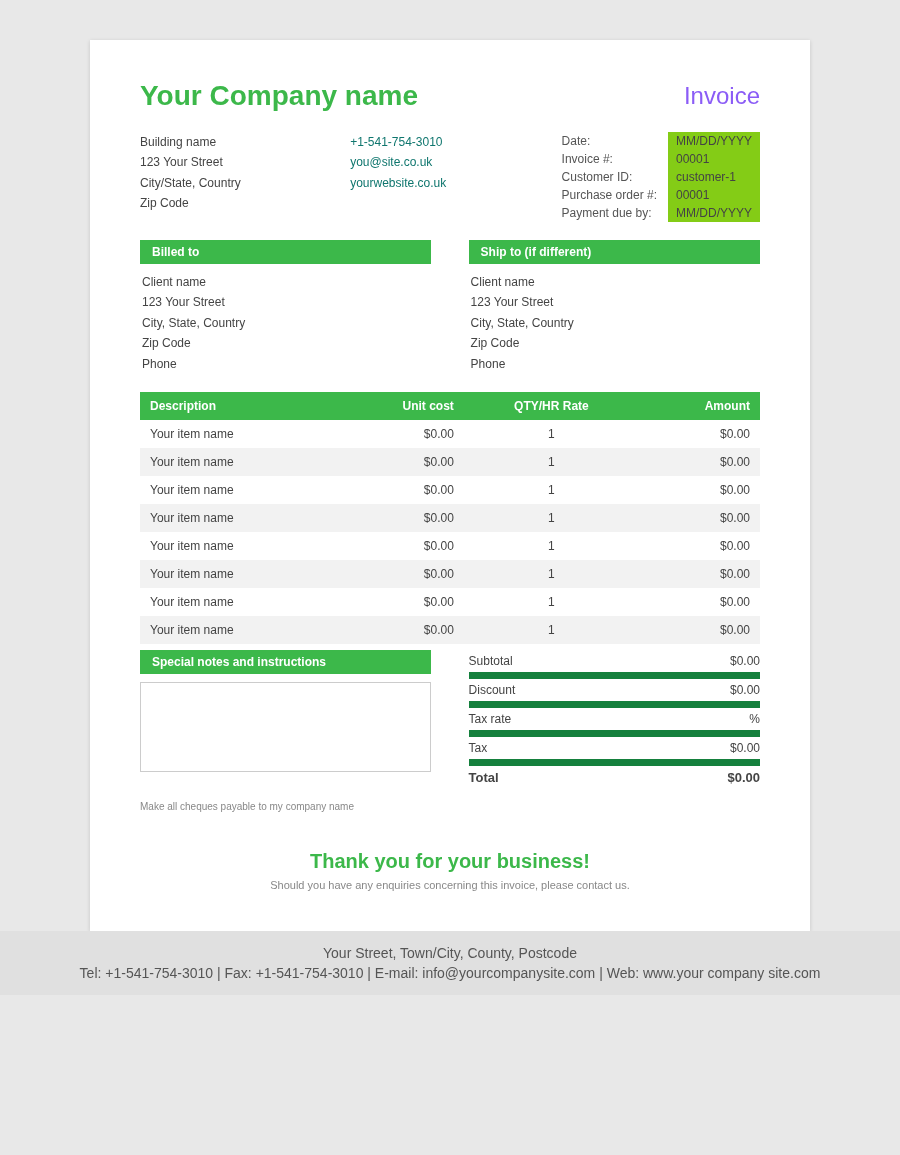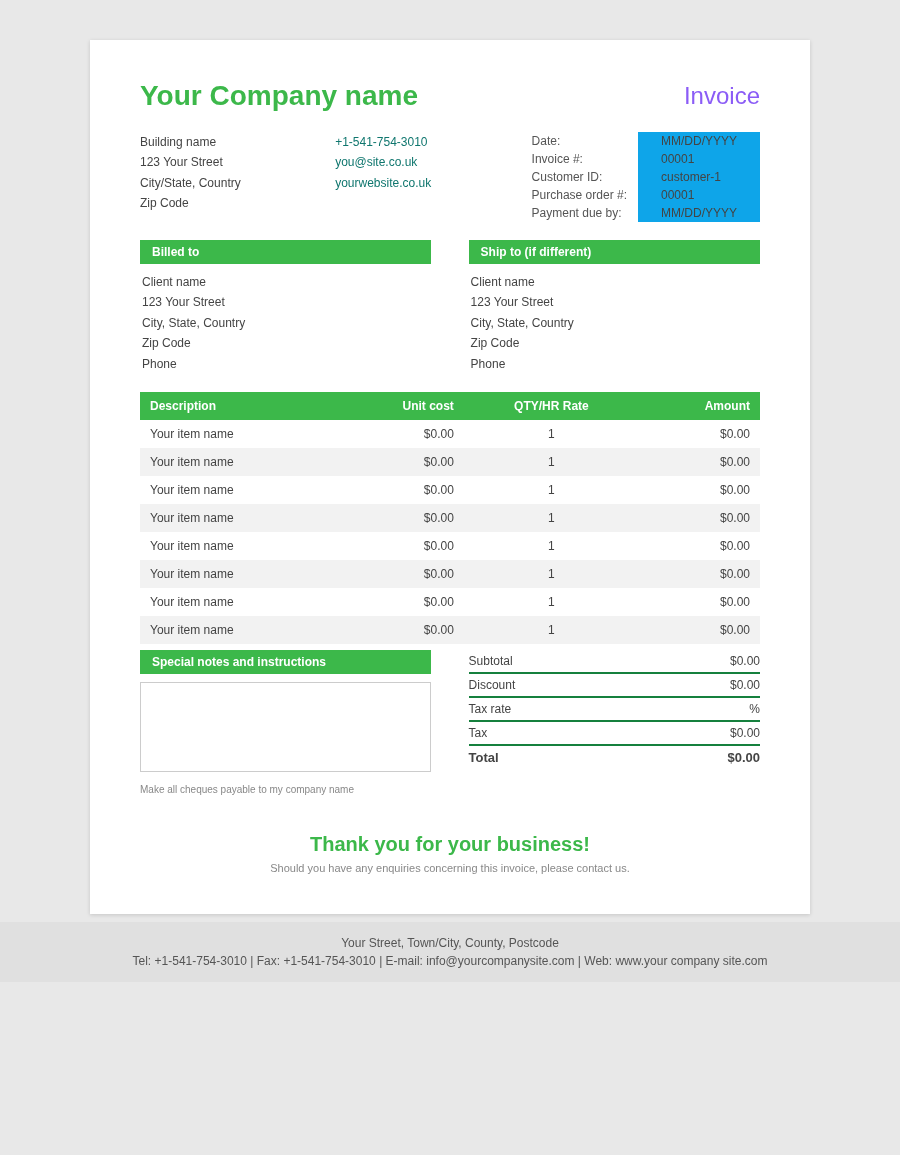--- a/index.html
+++ b/index.html
@@ -64,23 +64,23 @@
     }
     .invoice-details td {
       padding: 2px 6px;
       vertical-align: middle;
     }
     .invoice-details td:first-child {
       padding-right: 11px;
       color: #555;
     }
     .invoice-details td.value-cell {
-      background: #0ea5e9;
+      background: #84cc16;
       min-width: 80px;
-      padding: 2px 23px;
+      padding: 2px 8px;
     }
     
     .billing-section {
       display: flex;
       justify-content: space-between;
       margin-bottom: 18px;
       gap: 26px;
     }
     .billing-block {
       width: 47%;
@@ -155,21 +155,21 @@
       color: #aaa;
     }
     .totals-block {
       width: 47%;
       font-size: 12px;
     }
     .totals-row {
       display: flex;
       justify-content: space-between;
       padding: 4px 0;
-      border-bottom: 2px solid #15803d;
+      border-bottom: 7px solid #15803d;
       color: #444;
     }
     .totals-row.total-final {
       font-weight: bold;
       font-size: 13px;
       border-bottom: none;
     }
     .totals-row .label { color: #444; }
     .totals-row .val { color: #444; }
     .cheque-note {
@@ -192,23 +192,23 @@
     .thank-you-sub {
       font-size: 11px;
       color: #888;
     }
     
     .footer {
       background: #e0e0e0;
       width: 900px;
       text-align: center;
       padding: 14px 0;
-      font-size: 12px;
+      font-size: 14px;
       color: #555;
-      margin-top: 8px;
+      margin-top: 0;
     }
     .footer-address {
       margin-bottom: 4px;
     }
     .footer-contact {
       color: #555;
     }
   </style>
 </head>
 <body>

